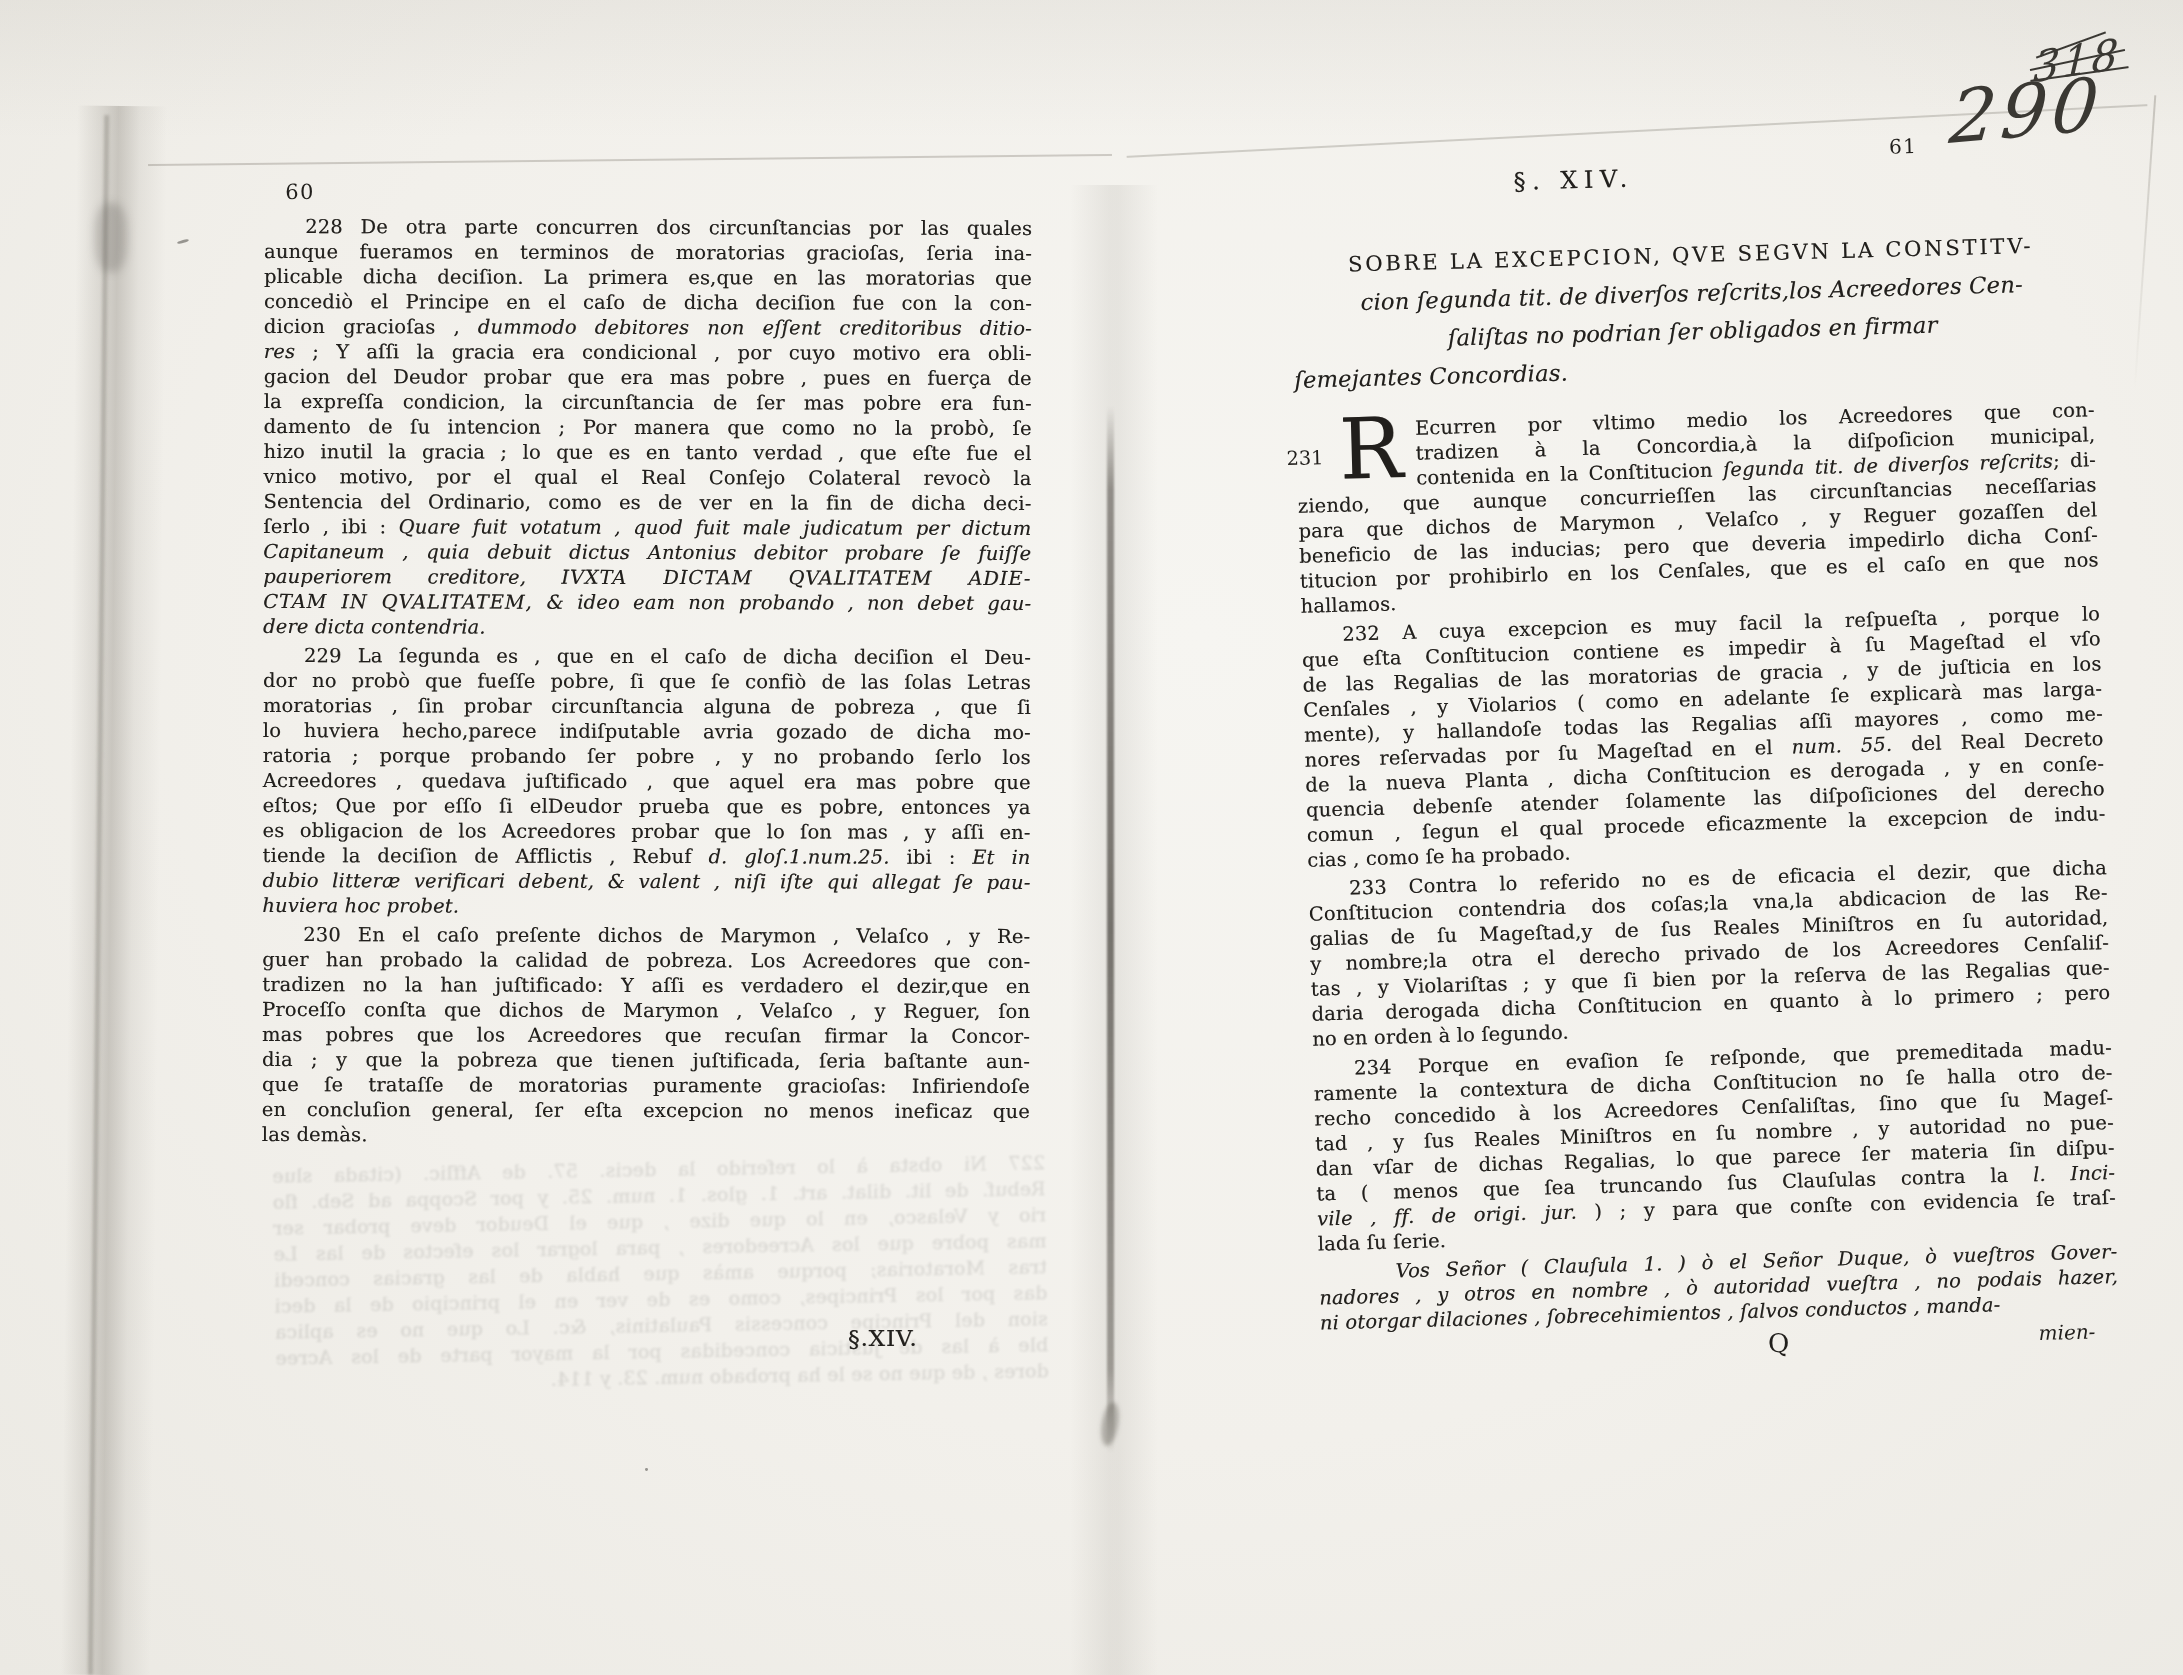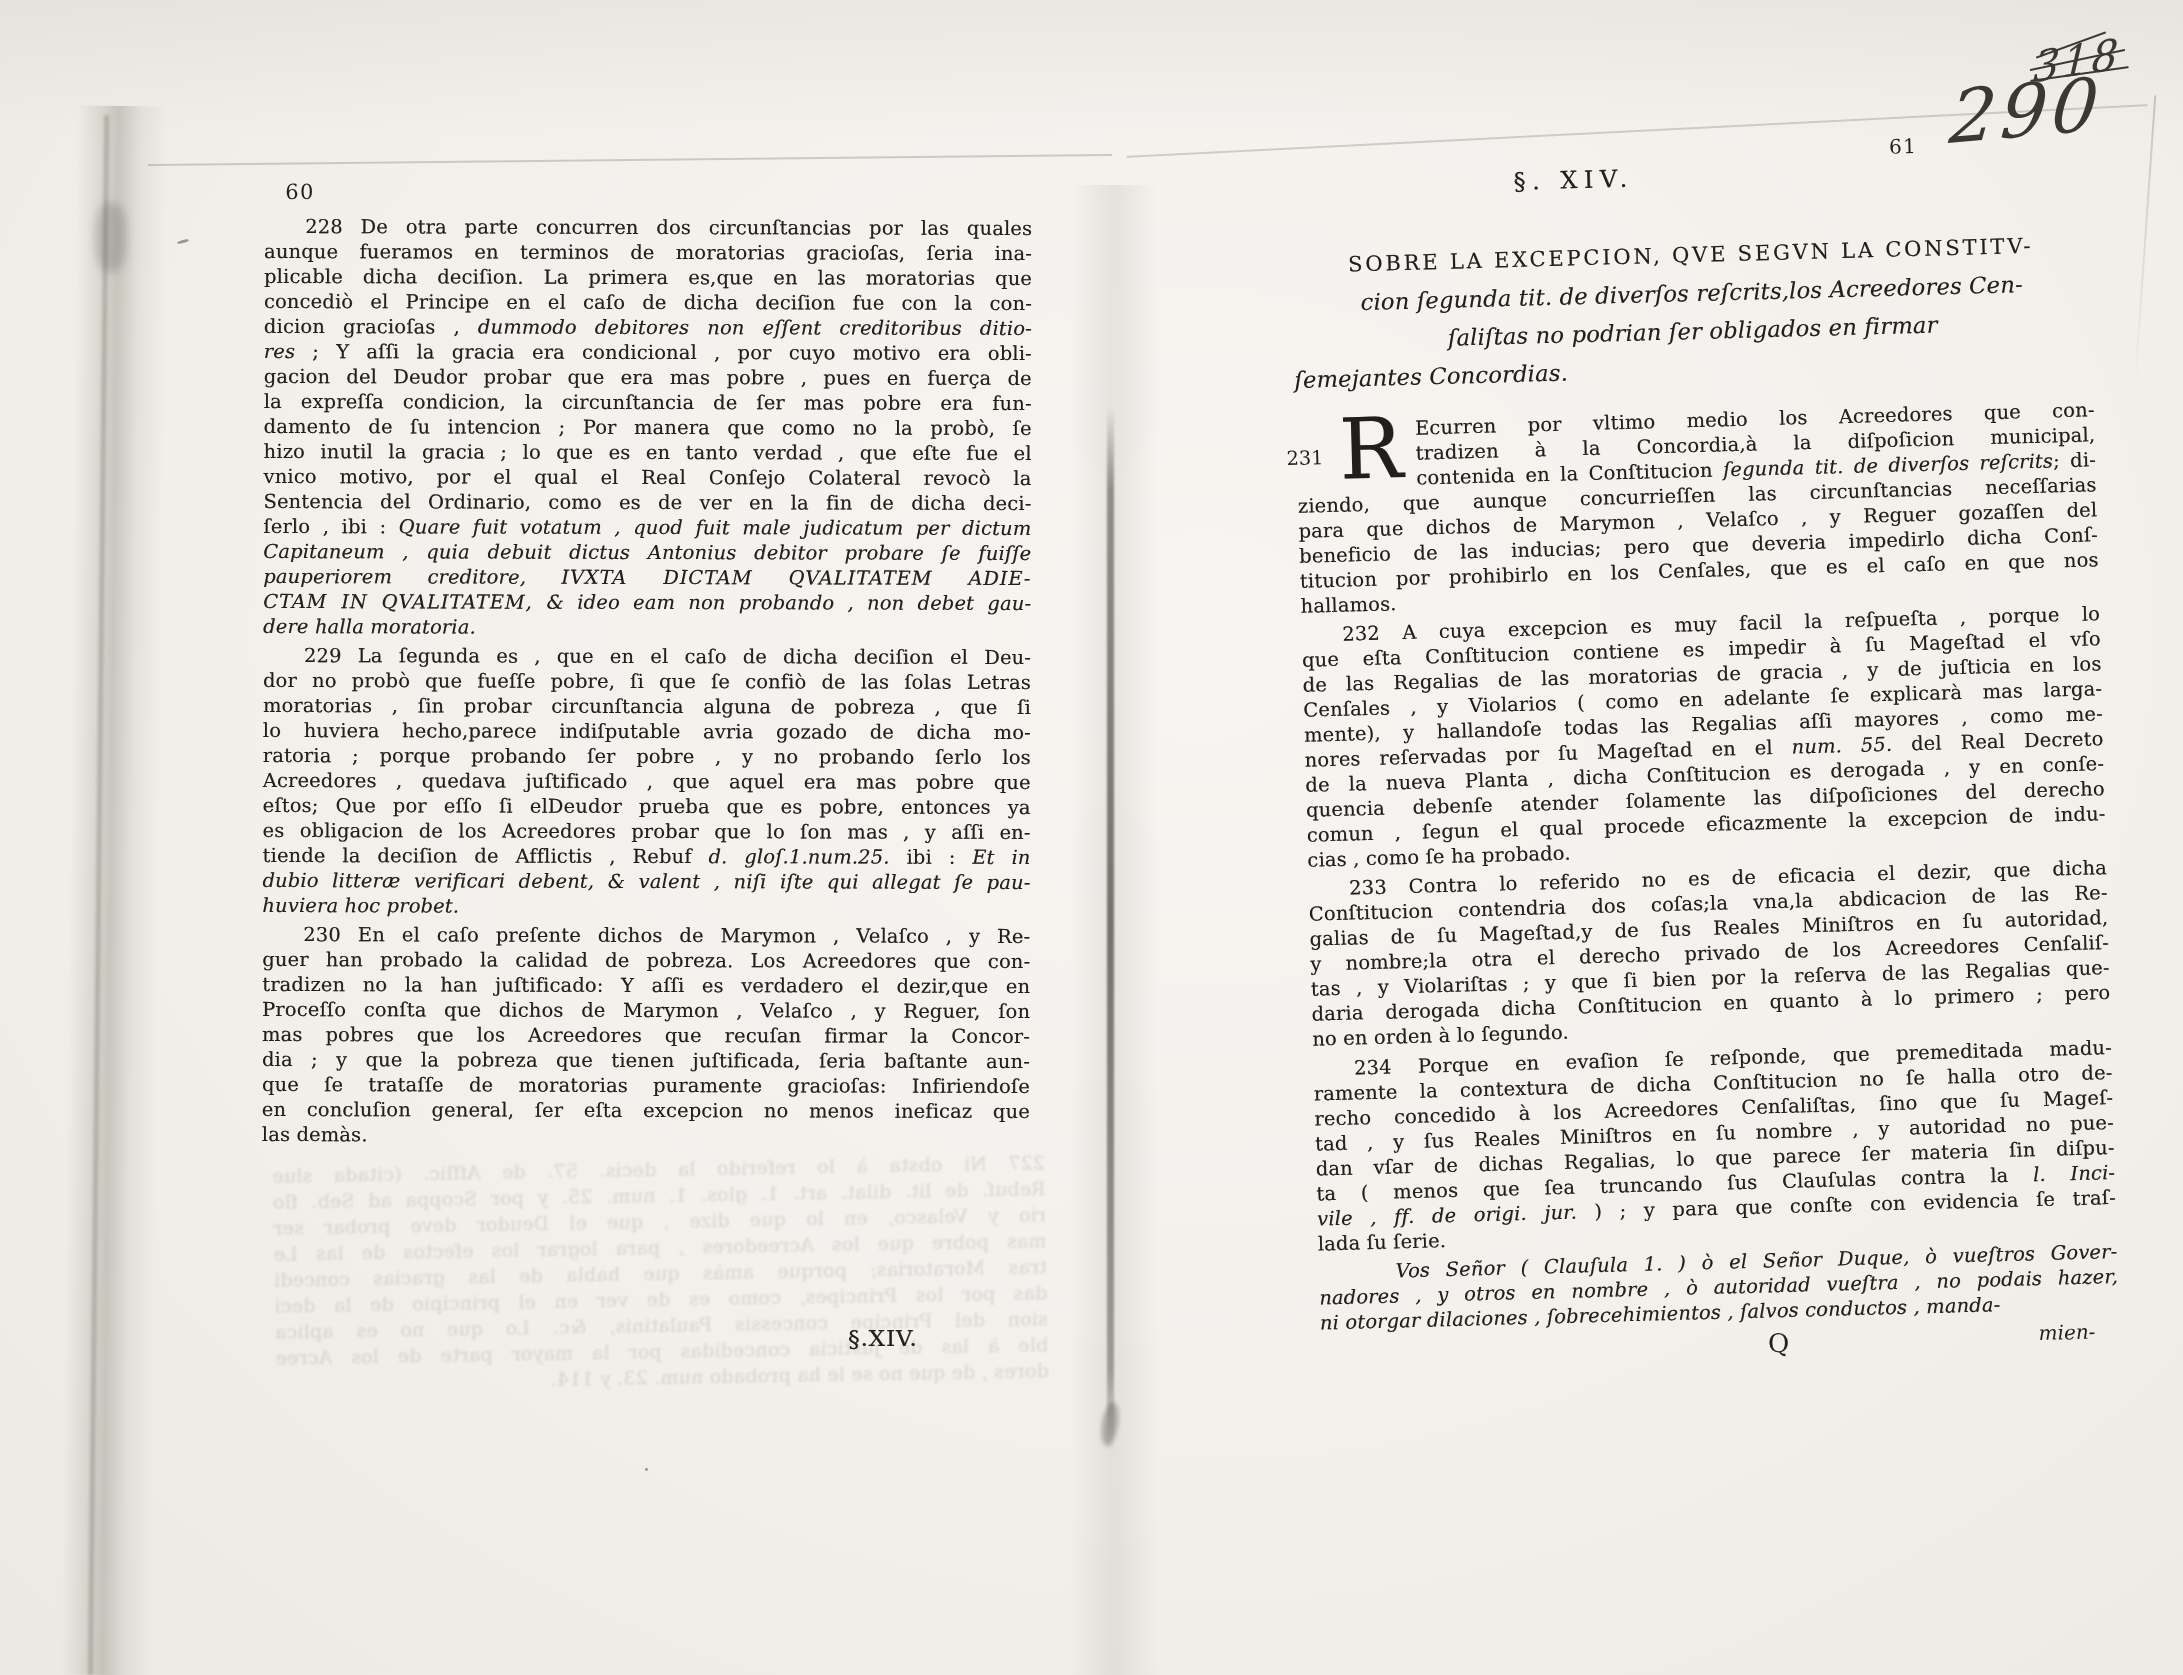--- a/index.html
+++ b/index.html
@@ -121,21 +121,21 @@
           <div class="tl"><span class="r">gacion del Deudor probar que era mas pobre , pues en fuerça de</span></div>
           <div class="tl"><span class="r">la expreſſa condicion, la circunſtancia de ſer mas  pobre era fun-</span></div>
           <div class="tl"><span class="r">damento de ſu intencion ; Por manera que como no  la probò, ſe</span></div>
           <div class="tl"><span class="r">hizo inutil la gracia ; lo que  es  en tanto verdad , que eſte fue el</span></div>
           <div class="tl"><span class="r">vnico motivo, por el qual el Real Conſejo Colateral revocò  la</span></div>
           <div class="tl"><span class="r">Sentencia del Ordinario, como es de ver en la fin de dicha deci-</span></div>
           <div class="tl"><span class="r">ſerlo , ibi : </span><span class="i">Quare fuit votatum , quod fuit male judicatum per dictum</span></div>
           <div class="tl"><span class="i">Capitaneum , quia debuit dictus Antonius debitor probare ſe fuiſſe</span></div>
           <div class="tl"><span class="i">pauperiorem creditore, </span><span class="c">IVXTA DICTAM QVALITATEM ADIE-</span></div>
           <div class="tl"><span class="c">CTAM IN QVALITATEM, </span><span class="i">&amp; ideo eam non probando , non debet gau-</span></div>
-          <div class="tl"><span class="i">dere halla moratoria.</span></div>
+          <div class="tl"><span class="i">dere dicta contendria.</span></div>
         </div>
     </div>
     <div class="para indent-first">
       <div class="lines">
           <div class="tl"><span class="r">229   La ſegunda es , que en el caſo de dicha deciſion  el Deu-</span></div>
           <div class="tl"><span class="r">dor no probò que fueſſe pobre, ſi que ſe confiò de las ſolas Letras</span></div>
           <div class="tl"><span class="r">moratorias , ſin probar circunſtancia alguna de  pobreza , que ſi</span></div>
           <div class="tl"><span class="r">lo huviera hecho,parece indiſputable avria gozado  de dicha mo-</span></div>
           <div class="tl"><span class="r">ratoria ; porque  probando  ſer  pobre , y  no  probando ſerlo los</span></div>
           <div class="tl"><span class="r">Acreedores , quedava juſtificado , que  aquel era mas pobre que</span></div>

